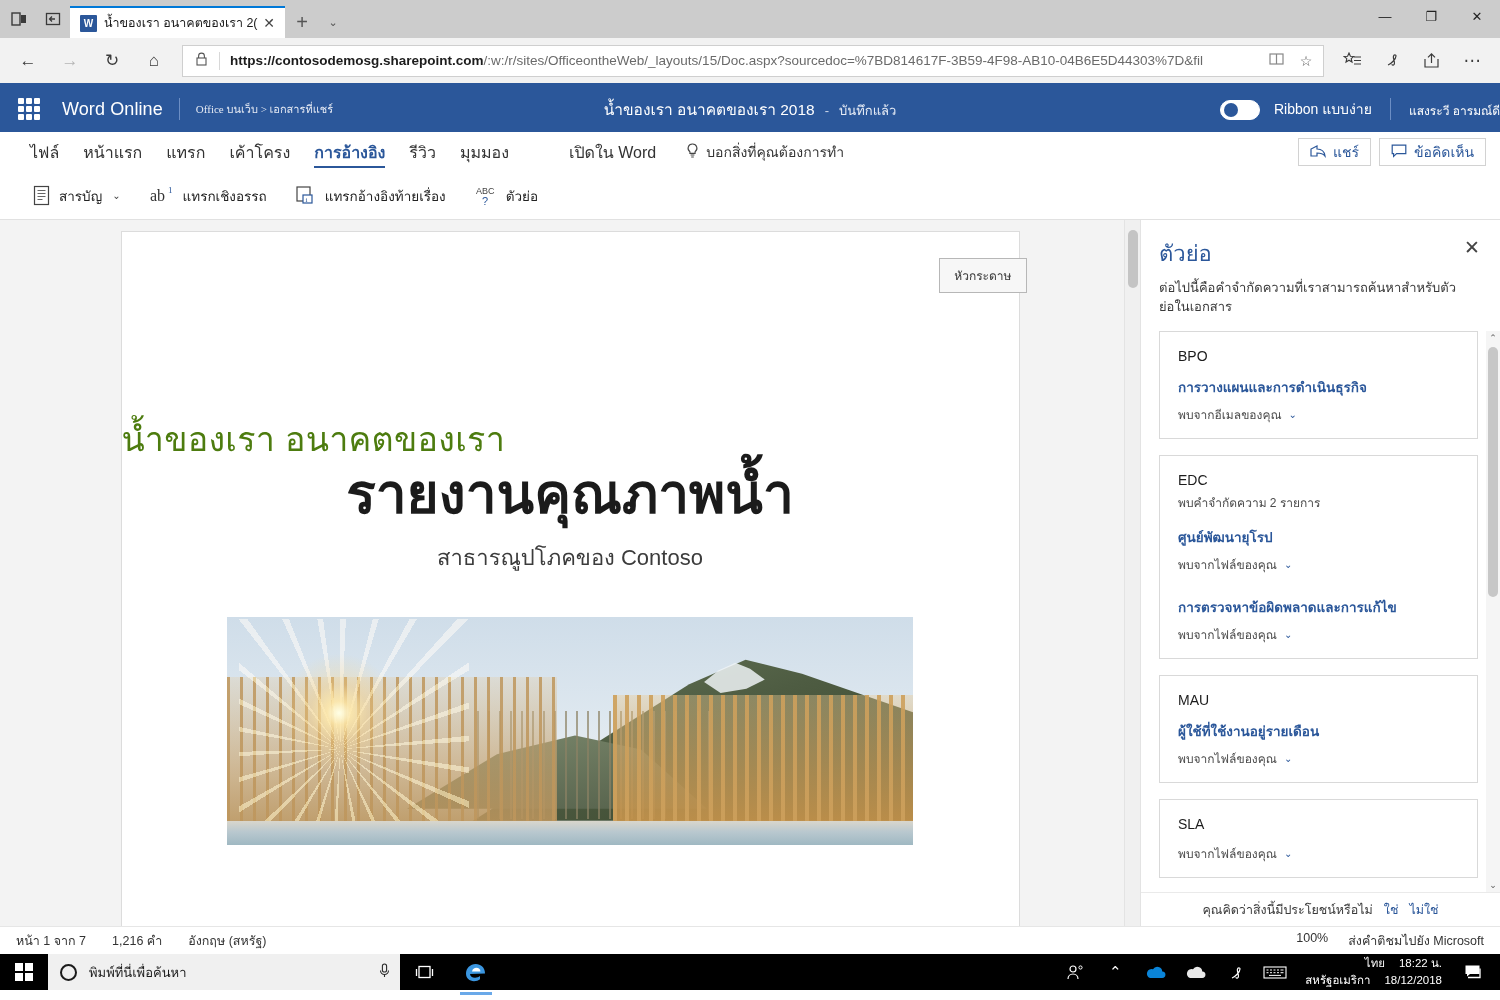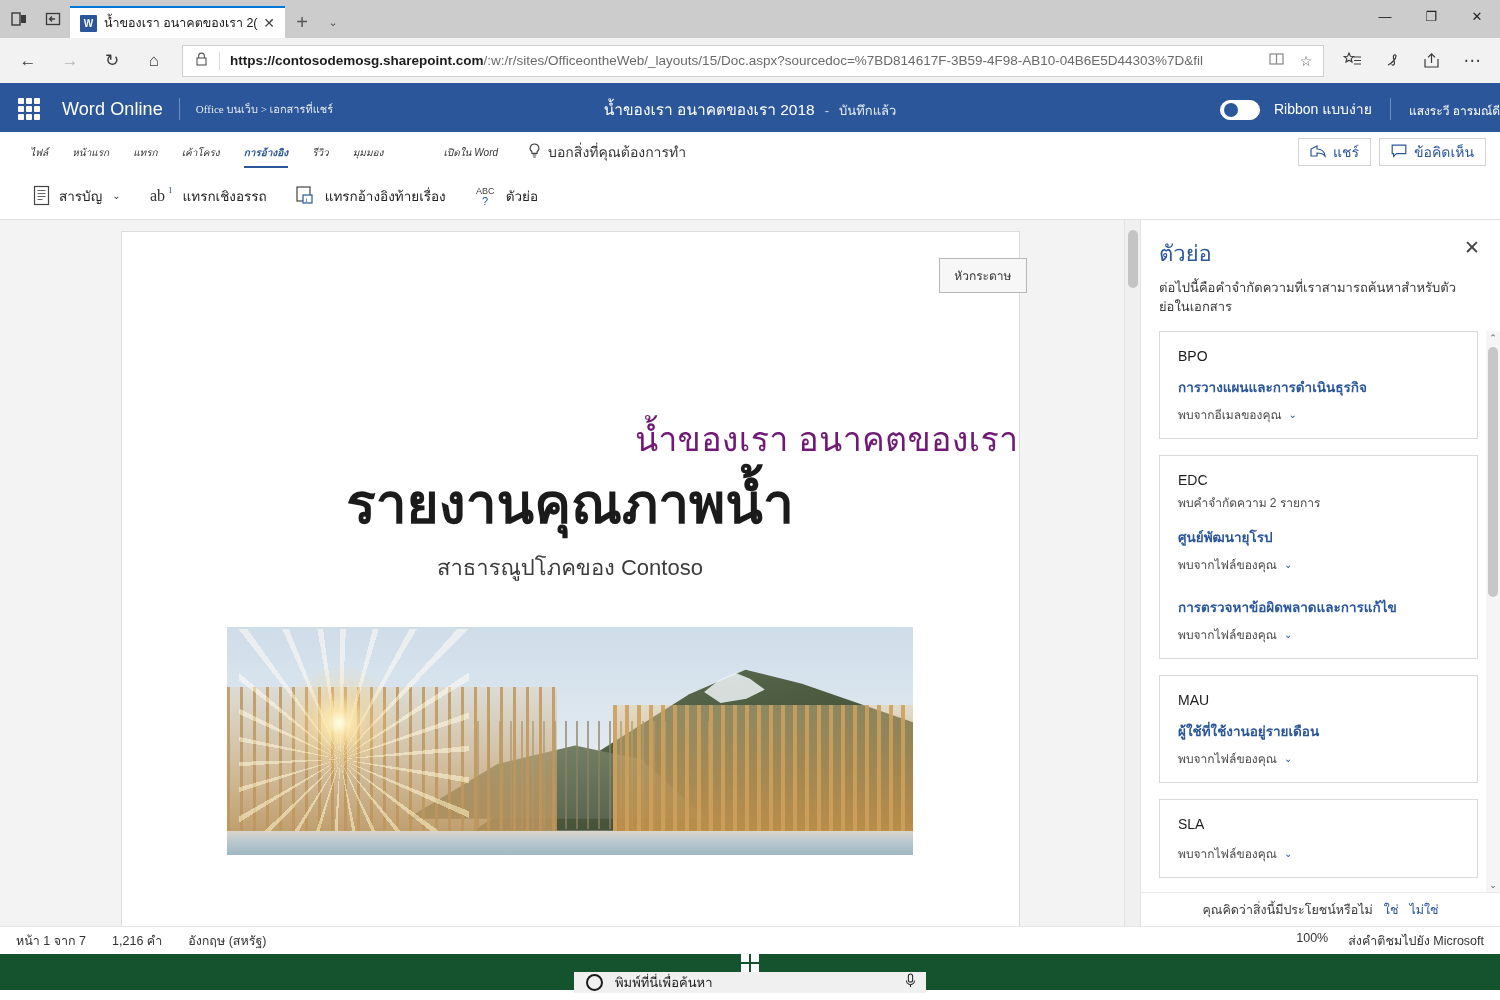--- a/index.html
+++ b/index.html
@@ -96,22 +96,22 @@
   .ribbon-label { font-size: 14px; margin-right: 14px; }
   .office-right .vdiv2 { width:1px; height:22px; background:#6c8ec4; margin: 0 14px 0 0; }
   .user-name { font-size: 12px; }
 
   
   .ribbon-tabs {
     height: 40px; background: #fff; display: flex; align-items: center;
     padding-left: 18px; position: relative;
   }
   .rtab {
-    font-size: 10px; color: #333; padding: 0 12px; height: 40px;
-    display: flex; align-items: center; position: relative; font-style: italic;
+    font-size: 16px; color: #333; padding: 0 12px; height: 40px;
+    display: flex; align-items: center; position: relative;
   }
   .rtab.active { color: #2b579a; font-weight: 600; }
   .rtab.active::after {
     content: ""; position: absolute; left: 12px; right: 12px; bottom: 4px;
     height: 2.5px; background: #2b579a;
   }
   .rtab.spaced { margin-left: 36px; }
   .tellme { display: flex; align-items: center; gap: 7px; margin-left: 18px; font-size: 14px; color: #333; }
   .bulb { font-size: 14px; color: #444; }
   .ribbon-right { position: absolute; right: 14px; display: flex; gap: 8px; }
@@ -134,22 +134,22 @@
   .doc-scroll-area { flex: 1; position: relative; overflow: hidden; background: #f3f3f3; }
   .page {
     width: 897px; margin: 12px auto 0; background: #fff; min-height: 700px;
     box-shadow: 0 0 0 1px #dcdcdc; position: relative; padding-top: 180px;
   }
   .header-tag {
     position: absolute; top: 26px; right: -8px; border: 1px solid #b7b7b7;
     background: #f7f7f7; font-size: 12px; color: #333; padding: 7px 14px;
   }
   .doc-h1 {
-    text-align: right; color: #701a75; font-size: 34px; font-weight: 400;
-    letter-spacing: .3px; margin-bottom: 10px;
+    text-align: left; color: #4d7c0f; font-size: 34px; font-weight: 400;
+    letter-spacing: .3px; margin-bottom: 0;
   }
   .doc-h2 {
     text-align: center; color: #1b1b1b; font-size: 55px; font-weight: 700;
     line-height: 1.05; margin-bottom: 16px;
   }
   .doc-sub { text-align: center; color: #3c3c3c; font-size: 22px; font-weight: 400; }
   .doc-photo {
     width: 686px; height: 228px; margin: 42px auto 0; position: relative;
     overflow: hidden; background: #cfe0ec;
   }
@@ -244,21 +244,21 @@
 
   
   .statusbar {
     height: 28px; background: #fff; border-top: 1px solid #e6e6e6;
     display: flex; align-items: center; padding: 0 16px; font-size: 12.5px; color: #333;
   }
   .sb-left { display: flex; gap: 26px; }
   .sb-right { margin-left: auto; display: flex; gap: 20px; }
 
   
-  .taskbar { height: 36px; background: #14532d; display: flex; align-items: center; flex-direction: column; }
+  .taskbar { height: 36px; background: #000000; display: flex; align-items: center; }
   .start { width: 48px; height: 45px; display: flex; align-items: center; justify-content: center; }
   .winlogo { width: 18px; height: 18px; display: grid; grid-template-columns: 1fr 1fr; grid-template-rows: 1fr 1fr; gap: 2px; }
   .winlogo i { background: #fff; }
   .search-box {
     width: 352px; height: 36px; background: #f0f0f0; display: flex;
     align-items: center; padding: 0 10px 0 12px; gap: 12px;
   }
   .search-o { width: 17px; height: 17px; border: 2.2px solid #1b1b1b; border-radius: 50%; flex: none; }
   .search-ph { flex: 1; font-size: 13px; color: #1b1b1b; }
   .mic { font-size: 15px; color: #2a2a2a; }

